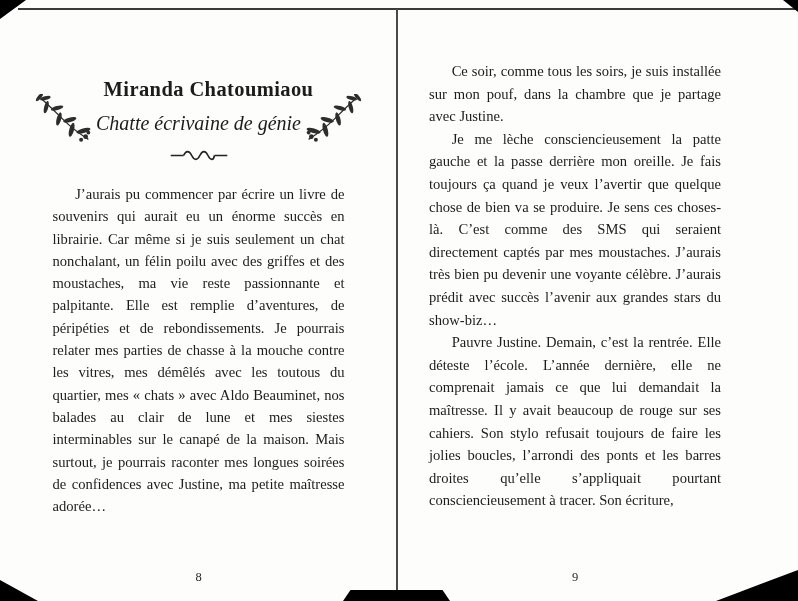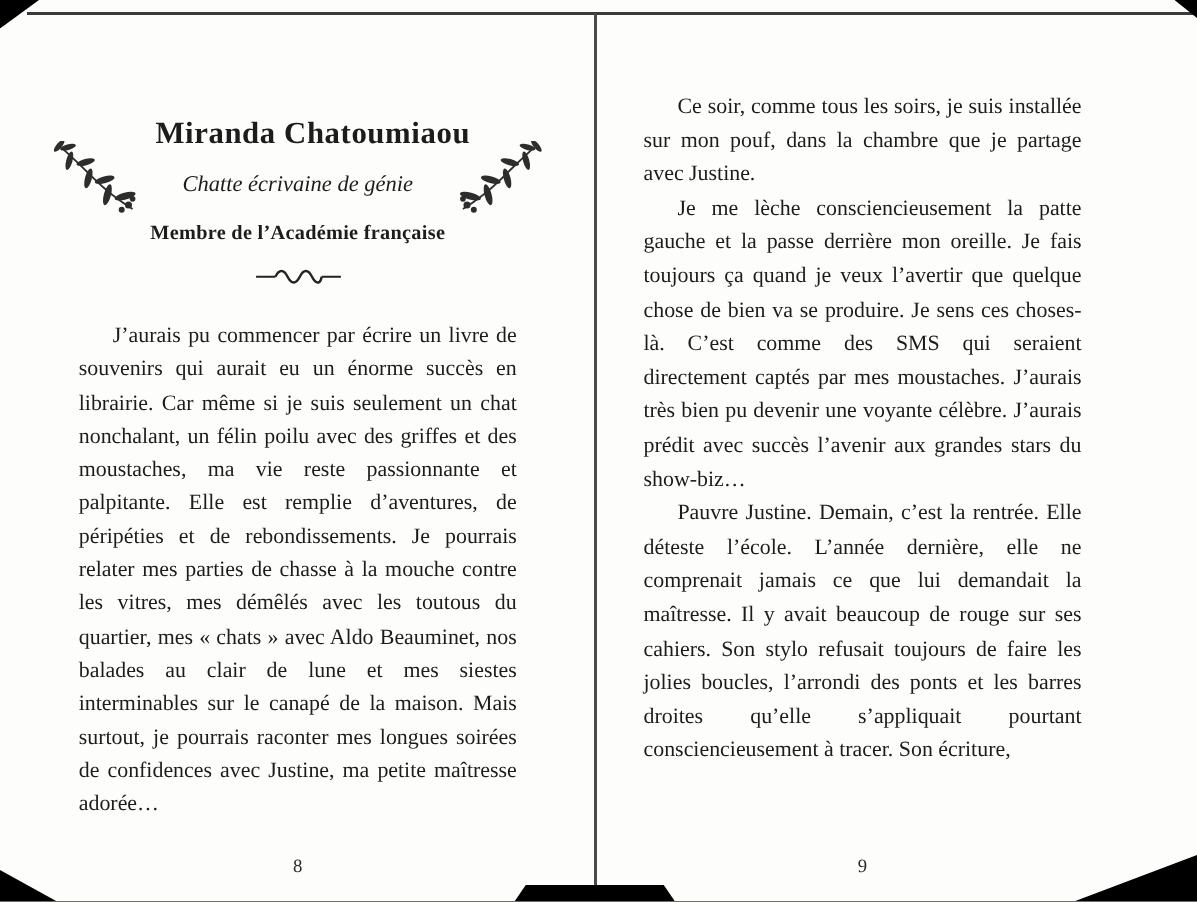--- a/index.html
+++ b/index.html
@@ -12,21 +12,21 @@
   .page { position:absolute; top:0; bottom:0; }
   .page-left  { left:0;   width:397px; }
   .page-right { left:375px; width:400px; }
 
   
   .header { position:relative; margin-top:76px; text-align:center; }
   .title {
     font-size:20.5px; font-weight:700; letter-spacing:0.4px; line-height:26px;padding-left:20px;
   }
   .subtitle {
-    font-style:italic; font-size:15px; line-height:20px; margin-top:11px;
+    font-style:italic; font-size:20px; line-height:20px; margin-top:11px;
   }
   .affiliation {
     font-weight:700; font-size:13.5px; line-height:17px; margin-top:13px; letter-spacing:0.2px;
   }
   .laurel { position:absolute; top:18px; width:58px; height:49px; }
   .laurel-left  { left:34px; }
   .laurel-right { right:34px; transform:scaleX(-1); }
   .divider-wrap { margin-top:15px; height:16px; }
 
   
@@ -102,21 +102,20 @@
           <ellipse cx="12.5" cy="4.5" rx="6" ry="2.1" transform="rotate(-15 12.5 4.5)"></ellipse>
           <ellipse cx="6" cy="3.5" rx="5.5" ry="2" transform="rotate(-50 6 3.5)"></ellipse>
           <circle cx="57" cy="47" r="2.6"></circle>
           <circle cx="52" cy="50.5" r="2.2"></circle>
           <circle cx="60" cy="42.5" r="2.1"></circle>
         </g>
       </svg>
 
       <div class="title">Miranda Chatoumiaou</div>
       <div class="subtitle">Chatte écrivaine de génie</div>
-      <div class="affiliation">Membre de l’Académie française</div>
 
       <div class="divider-wrap">
         <svg viewBox="0 0 70 14" width="60" height="13" aria-hidden="true">
           <path d="M2,7 H17 M53,7 H68" stroke="#232323" stroke-width="1.7" fill="none"></path>
           <path d="M17,7 C20,1 23.5,1 26.5,7 C29.5,13 33,13 36,7 C39,1 42.5,1 45.5,7 C48.5,13 52,13 53,7" stroke="#232323" stroke-width="1.9" fill="none"></path>
         </svg>
       </div>
     </div>
 
     <div class="body-text" id="left-body">

